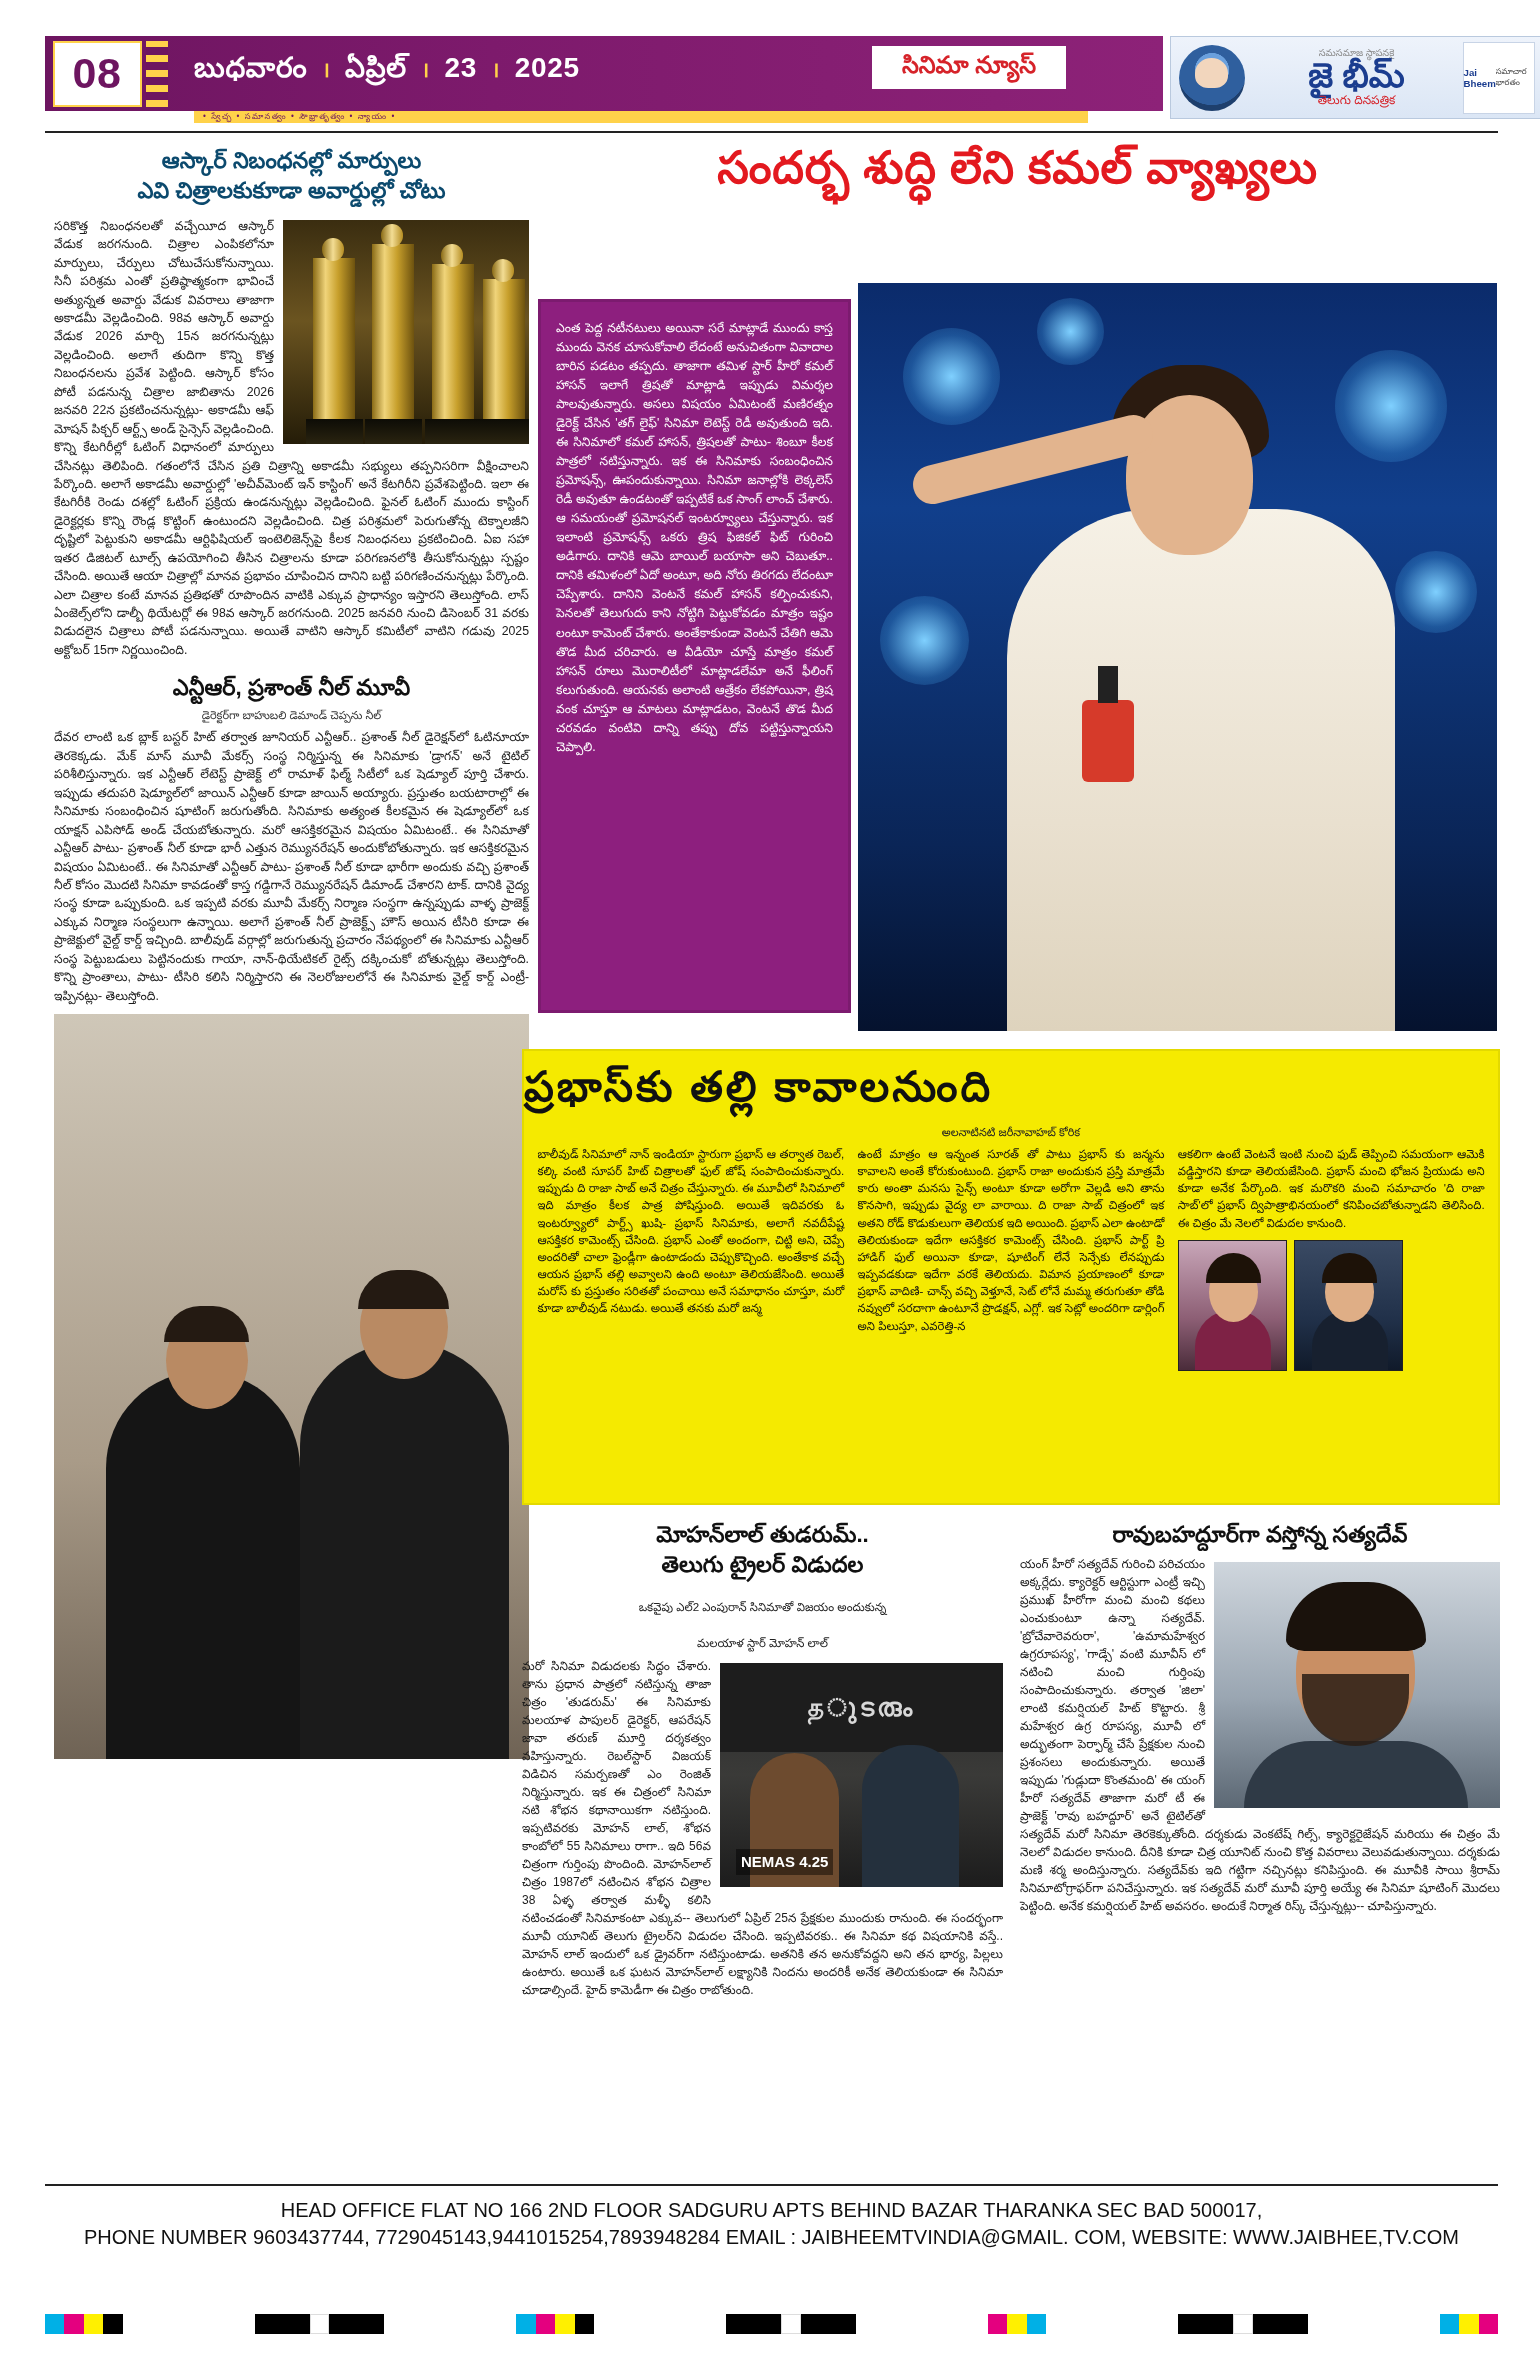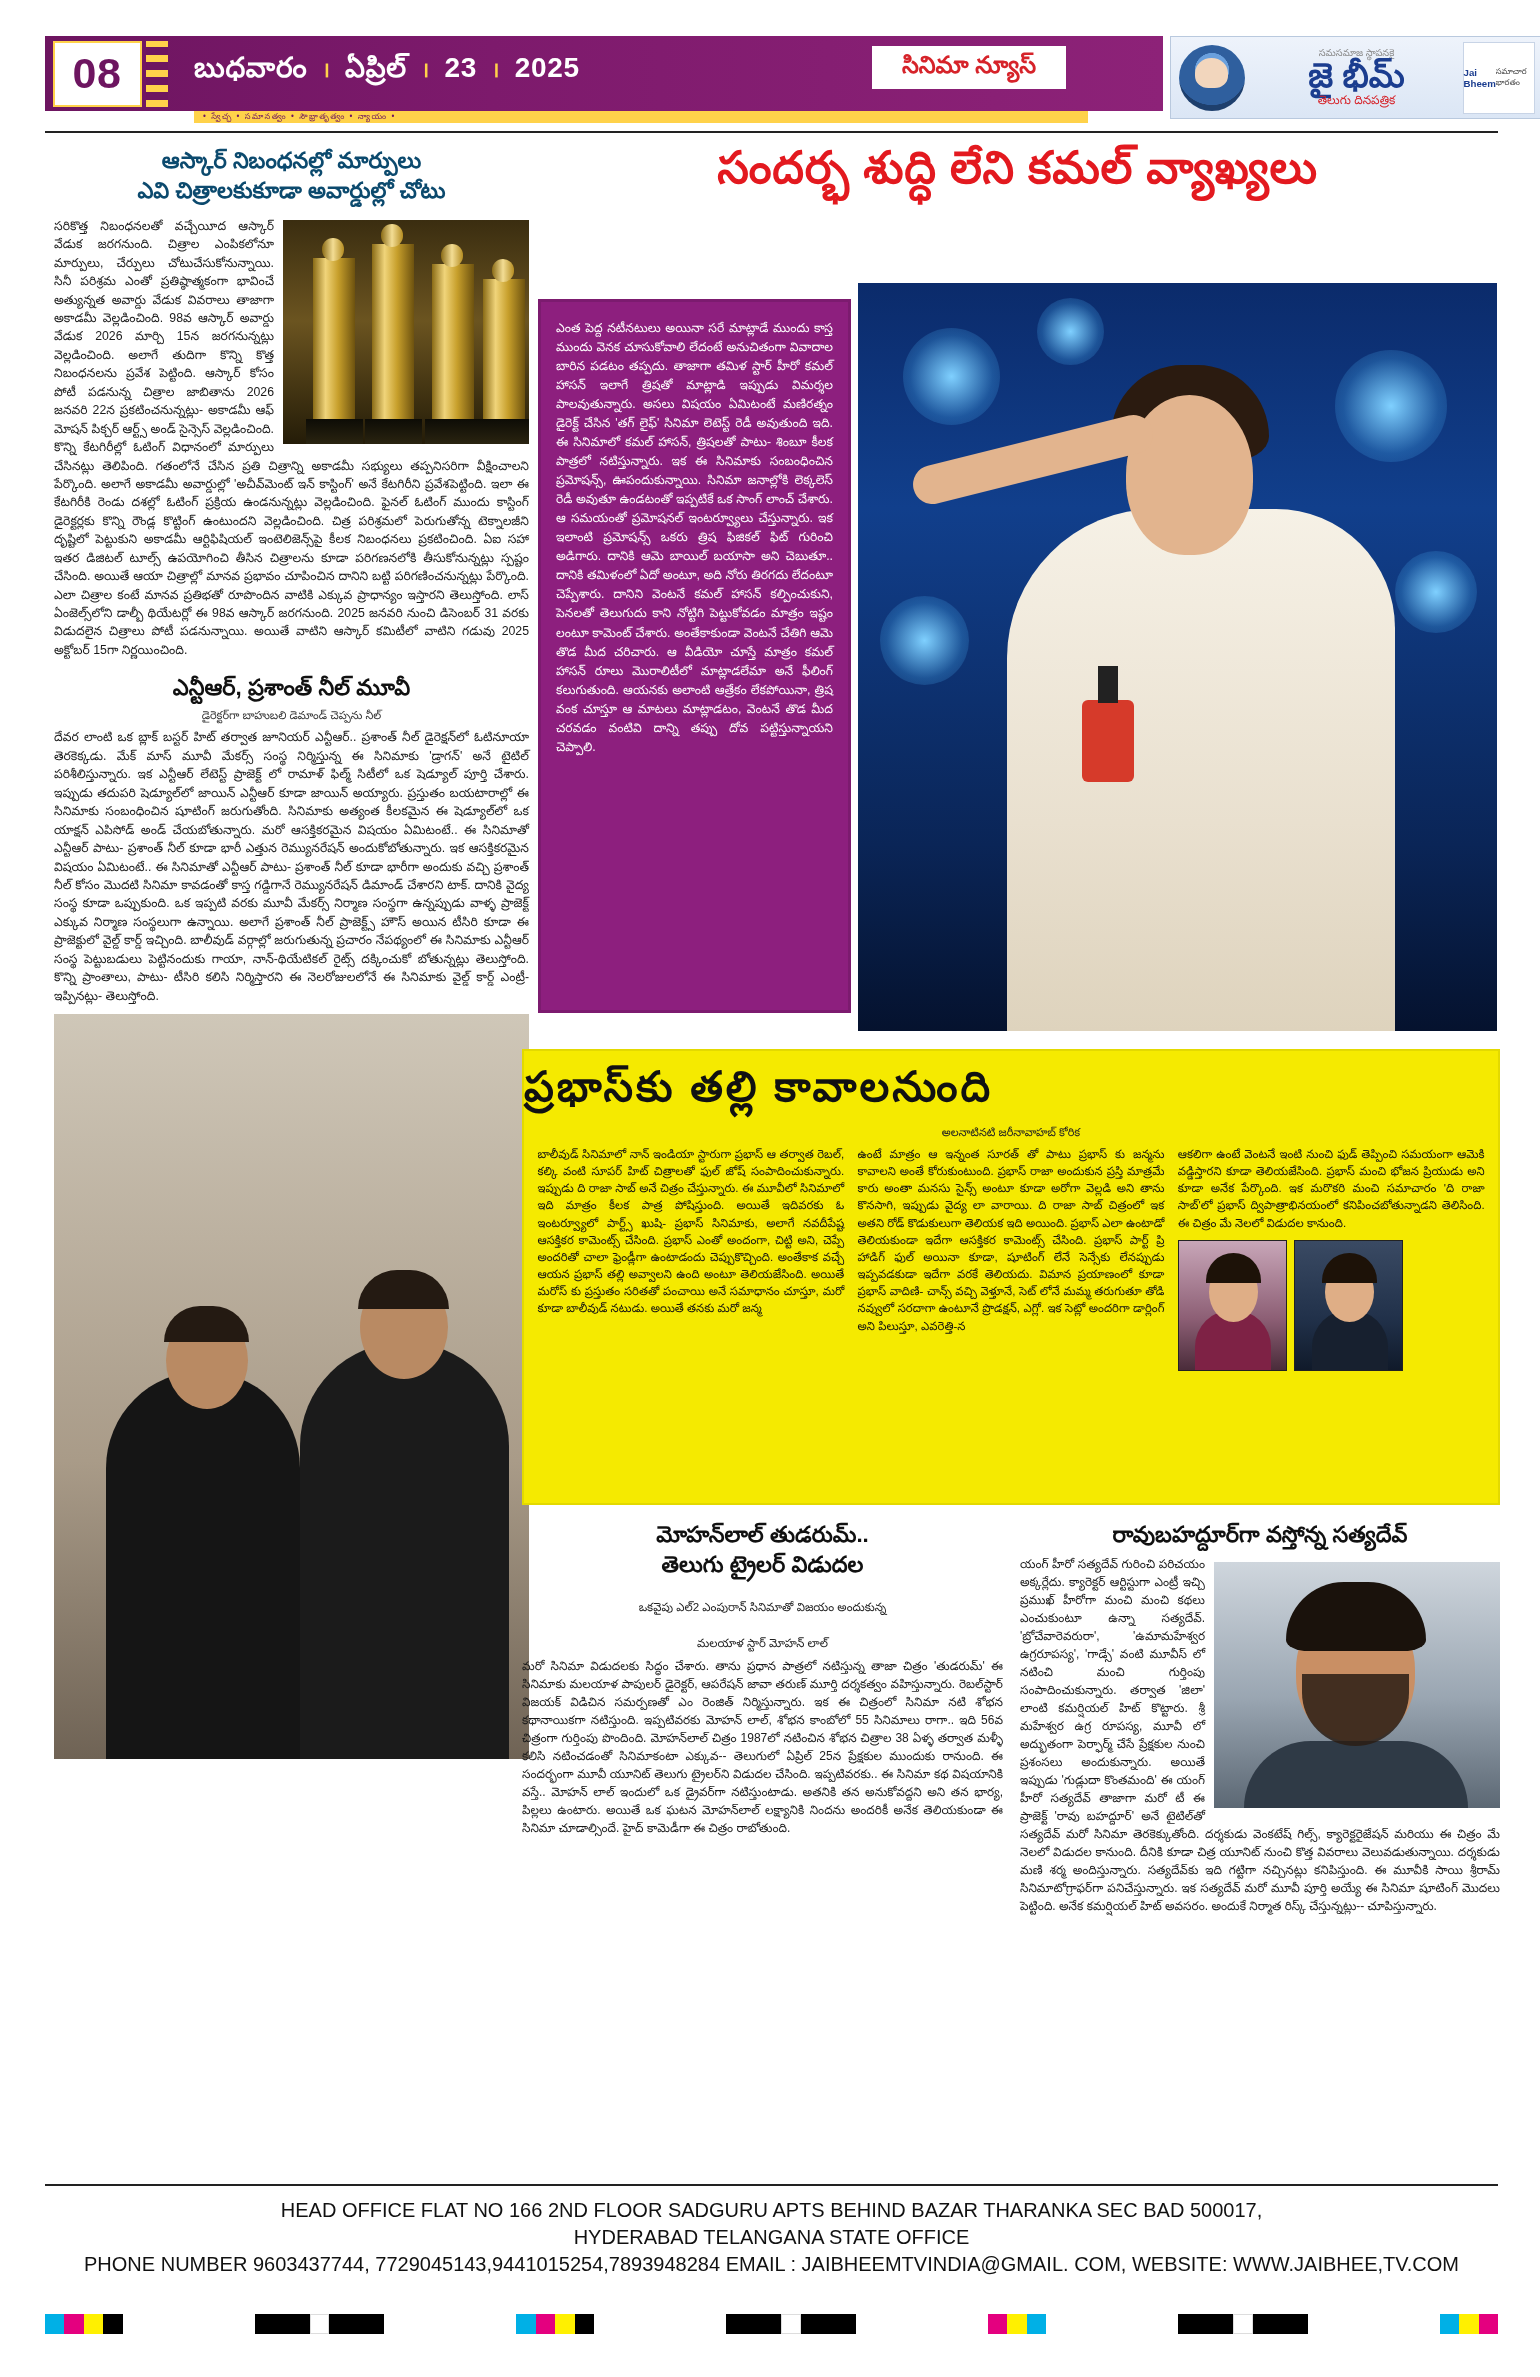--- a/index.html
+++ b/index.html
@@ -475,41 +475,46 @@
       </div>
     </div>
   </div>
 
   <div class="moh">
     <div class="moh-head">మోహన్‌లాల్ తుడరుమ్..</div>
     <div class="moh-head">తెలుగు ట్రైలర్ విడుదల</div>
     <div class="moh-sub">ఒకవైపు ఎల్2 ఎంపురాన్ సినిమాతో విజయం అందుకున్న</div>
     <div class="moh-sub">మలయాళ స్టార్ మోహన్ లాల్</div>
     <div class="moh-body">
+      <span class="moh-photo">
+        <span class="moh-signboard">தുടരും</span>
+        <span class="moh-p w"></span>
+        <span class="moh-p m"></span>
+        <span class="moh-date">NEMAS 4.25</span>
+      </span>
       <span>మరో సినిమా విడుదలకు సిద్ధం చేశారు. తాను ప్రధాన పాత్రలో నటిస్తున్న తాజా చిత్రం 'తుడరుమ్' ఈ సినిమాకు మలయాళ పాపులర్ డైరెక్టర్, ఆపరేషన్ జావా తరుణ్ మూర్తి దర్శకత్వం వహిస్తున్నారు. రెబల్‌స్టార్ విజయక్ విడిచిన సమర్పణతో ఎం రెంజిత్ నిర్మిస్తున్నారు. ఇక ఈ చిత్రంలో సినిమా నటి శోభన కథానాయికగా నటిస్తుంది. ఇప్పటివరకు మోహన్ లాల్, శోభన కాంబోలో 55 సినిమాలు రాగా.. ఇది 56వ చిత్రంగా గుర్తింపు పొందింది. మోహన్‌లాల్ చిత్రం 1987లో నటించిన శోభన చిత్రాల 38 ఏళ్ళ తర్వాత మళ్ళీ కలిసి నటించడంతో సినిమాకంటా ఎక్కువ-- తెలుగులో ఏప్రిల్ 25న ప్రేక్షకుల ముందుకు రానుంది. ఈ సందర్భంగా మూవీ యూనిట్ తెలుగు ట్రైలర్‌ని విడుదల చేసింది. ఇప్పటివరకు.. ఈ సినిమా కథ విషయానికి వస్తే.. మోహన్ లాల్ ఇందులో ఒక డ్రైవర్‌గా నటిస్తుంటాడు. అతనికి తన అనుకోవద్దని అని తన భార్య, పిల్లలు ఉంటారు. అయితే ఒక ఘటన మోహన్‌లాల్ లక్ష్యానికి నిందను అందరికీ అనేక తెలియకుండా ఈ సినిమా చూడాల్సిందే. హైద్ కామెడీగా ఈ చిత్రం రాబోతుంది.</span>
     </div>
   </div>
 
   <div class="sat">
     <div class="sat-head">రావుబహద్దూర్‌గా వస్తోన్న సత్యదేవ్</div>
     <div class="sat-body">
       <span class="sat-photo">
         <span class="sat-shoulder"></span>
         <span class="sat-face"></span>
         <span class="sat-beard"></span>
         <span class="sat-hair"></span>
       </span>
       <span>యంగ్ హీరో సత్యదేవ్ గురించి పరిచయం అక్కర్లేదు. క్యారెక్టర్ ఆర్టిస్టుగా ఎంట్రీ ఇచ్చి ప్రముఖ్ హీరోగా మంచి మంచి కథలు ఎంచుకుంటూ ఉన్నా సత్యదేవ్. 'బ్రోచేవారెవరురా', 'ఉమామహేశ్వర ఉగ్రరూపస్య', 'గాడ్సే' వంటి మూవీస్ లో నటించి మంచి గుర్తింపు సంపాదించుకున్నారు. తర్వాత 'జిలా' లాంటి కమర్షియల్ హిట్ కొట్టారు. శ్రీ మహేశ్వర ఉగ్ర రూపస్య, మూవీ లో అద్భుతంగా పెర్ఫార్మ్ చేసే ప్రేక్షకుల నుంచి ప్రశంసలు అందుకున్నారు. అయితే ఇప్పుడు 'గుడ్లుదా కొంతమంది' ఈ యంగ్ హీరో సత్యదేవ్ తాజాగా మరో టీ ఈ ప్రాజెక్ట్ 'రావు బహద్దూర్' అనే టైటిల్‌తో సత్యదేవ్ మరో సినిమా తెరకెక్కుతోంది. దర్శకుడు వెంకటేష్ గిల్స్, క్యారెక్టరైజేషన్ మరియు ఈ చిత్రం మే నెలలో విడుదల కానుంది. దీనికి కూడా చిత్ర యూనిట్ నుంచి కొత్త వివరాలు వెలువడుతున్నాయి. దర్శకుడు మణి శర్మ అందిస్తున్నారు. సత్యదేవ్‌కు ఇది గట్టిగా నచ్చినట్లు కనిపిస్తుంది. ఈ మూవీకి సాయి శ్రీరామ్ సినిమాటోగ్రాఫర్‌గా పనిచేస్తున్నారు. ఇక సత్యదేవ్ మరో మూవీ పూర్తి అయ్యే ఈ సినిమా షూటింగ్ మొదలు పెట్టింది. అనేక కమర్షియల్ హిట్ అవసరం. అందుకే నిర్మాత రిస్క్ చేస్తున్నట్లు-- చూపిస్తున్నారు.</span>
     </div>
   </div>
 
   <div class="foot-rule"></div>
   <div class="footer">
     <div class="foot-1">HEAD OFFICE FLAT NO 166 2ND FLOOR SADGURU APTS BEHIND BAZAR THARANKA SEC BAD 500017,</div>
-    <div class="foot-1">HYDERABAD TELANGANA STATE OFFICE</div>
     <div class="foot-2">PHONE NUMBER 9603437744, 7729045143,9441015254,7893948284 EMAIL : JAIBHEEMTVINDIA@GMAIL. COM, WEBSITE: WWW.JAIBHEE,TV.COM</div>
   </div>
 
   <div class="colorbars">
     <div class="cb-group">
       <span class="cb c"></span>
       <span class="cb m"></span>
       <span class="cb y"></span>
       <span class="cb k"></span>
     </div>

